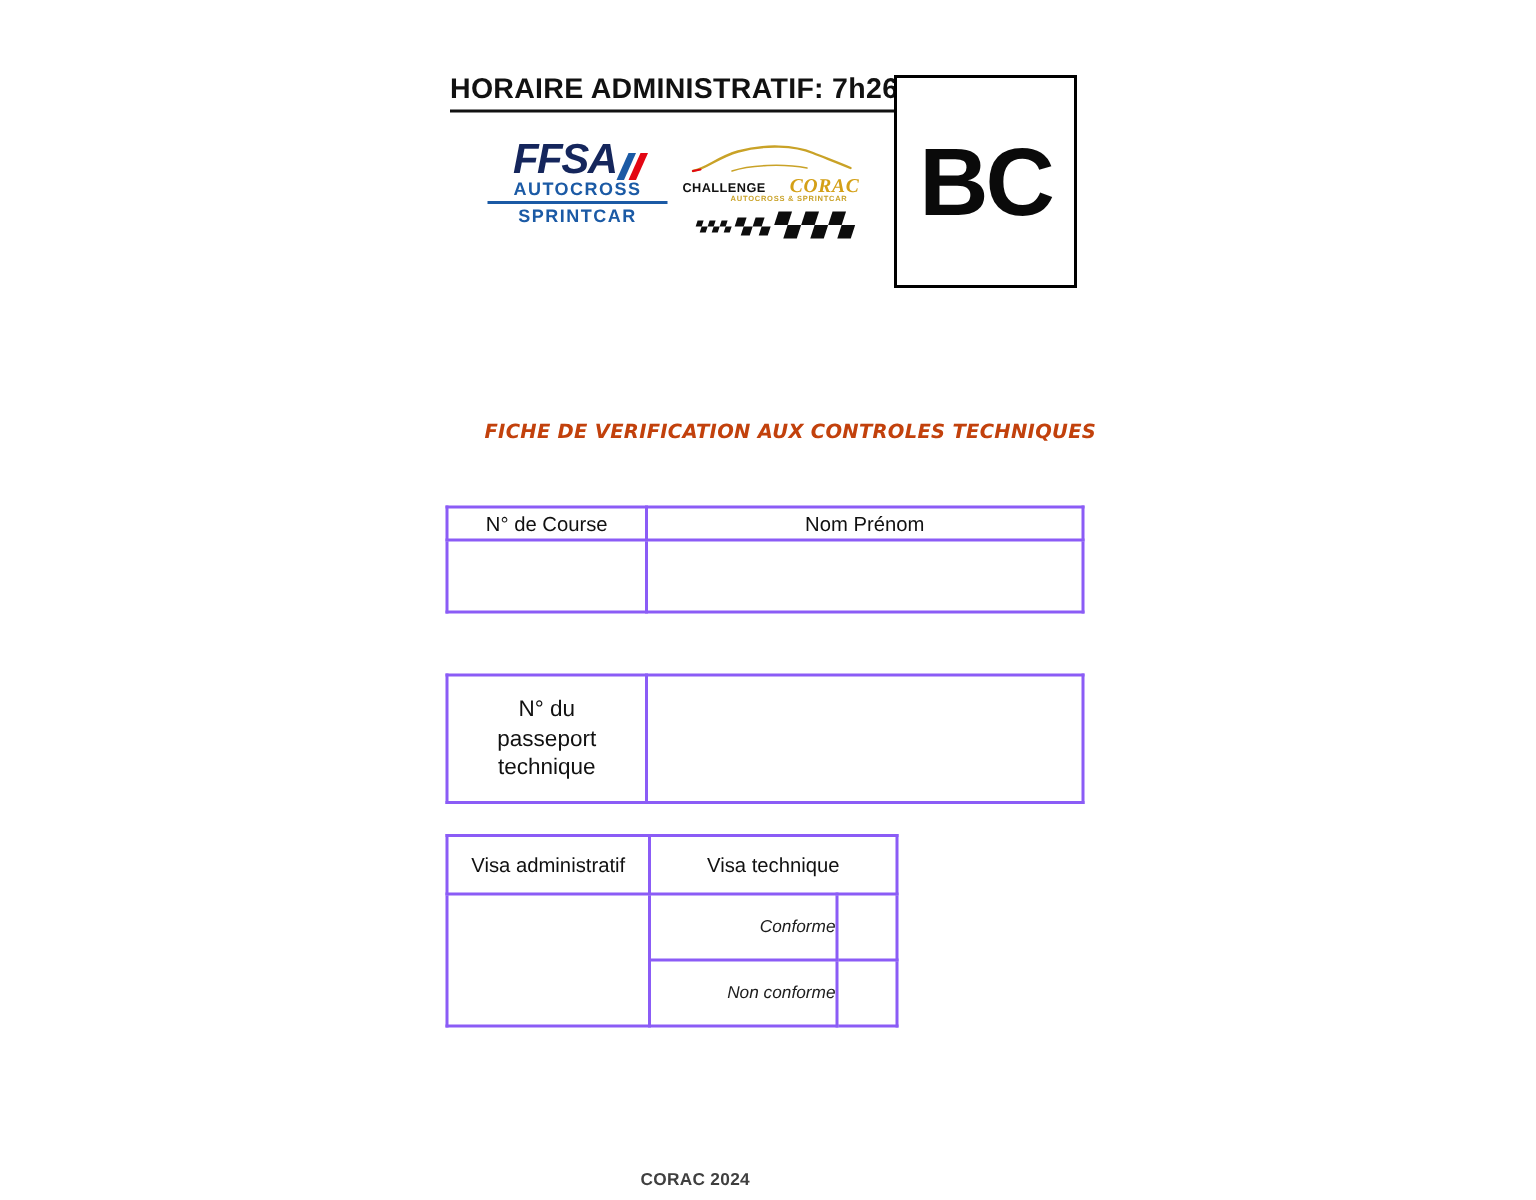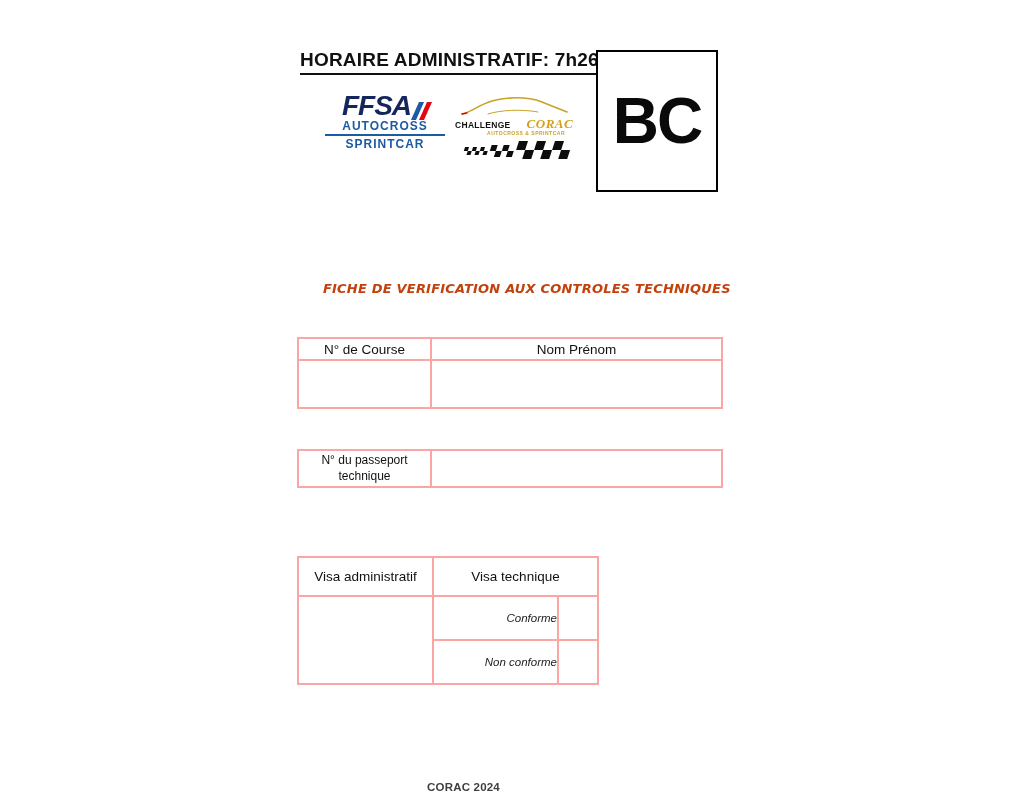--- a/index.html
+++ b/index.html
@@ -58,21 +58,21 @@
 
   
   .corac-logo {
     position: absolute;
     left: 455px; top: 95px;
     width: 118px;
     text-align: center;
     line-height: 1;
   }
   .corac-car { display: block; width: 112px; height: 22px; margin: 0 auto; }
-  .corac-row { display: flex; align-items: baseline; gap: 16px; }
+  .corac-row { display: flex; align-items: baseline; justify-content: center; gap: 16px; }
   .corac-challenge {
     font-weight: 800;
     font-size: 8.5px;
     letter-spacing: 0.3px;
     color: #111111;
   }
   .corac-name {
     font-family: "Liberation Serif", serif;
     font-style: italic;
     font-weight: bold;
@@ -122,38 +122,38 @@
   }
 
   
   .tbl {
     position: absolute;
     border-collapse: collapse;
     table-layout: fixed;
     background: #ffffff;
   }
   .tbl th, .tbl td {
-    border: 2px solid #fca5a5;
+    border: 2px solid #8b5cf6;
     text-align: center;
     vertical-align: middle;
     font-weight: normal;
     padding: 0;
     overflow: hidden;
   }
 
   .tbl-identity { left: 297px; top: 337px; width: 424px; }
   .tbl-identity th { height: 22px; font-size: 13.5px; }
   .tbl-identity td { height: 48px; }
 
   .tbl-passport { left: 297px; top: 449px; width: 424px; }
   .tbl-passport td { height: 37px; }
   .tbl-passport .lbl {
-    font-size: 12px;
+    font-size: 15px;
     line-height: 1.3;
-    padding: 0 20px;
+    padding: 12px 20px;
   }
 
   .tbl-visa { left: 297px; top: 556px; width: 300px; }
   .tbl-visa th { height: 39px; font-size: 13.5px; }
   .tbl-visa .row-opt1 td { height: 44px; }
   .tbl-visa .row-opt2 td { height: 44px; }
   .tbl-visa .opt {
     font-style: italic;
     font-size: 11.5px;
     color: #1c1c1c;

